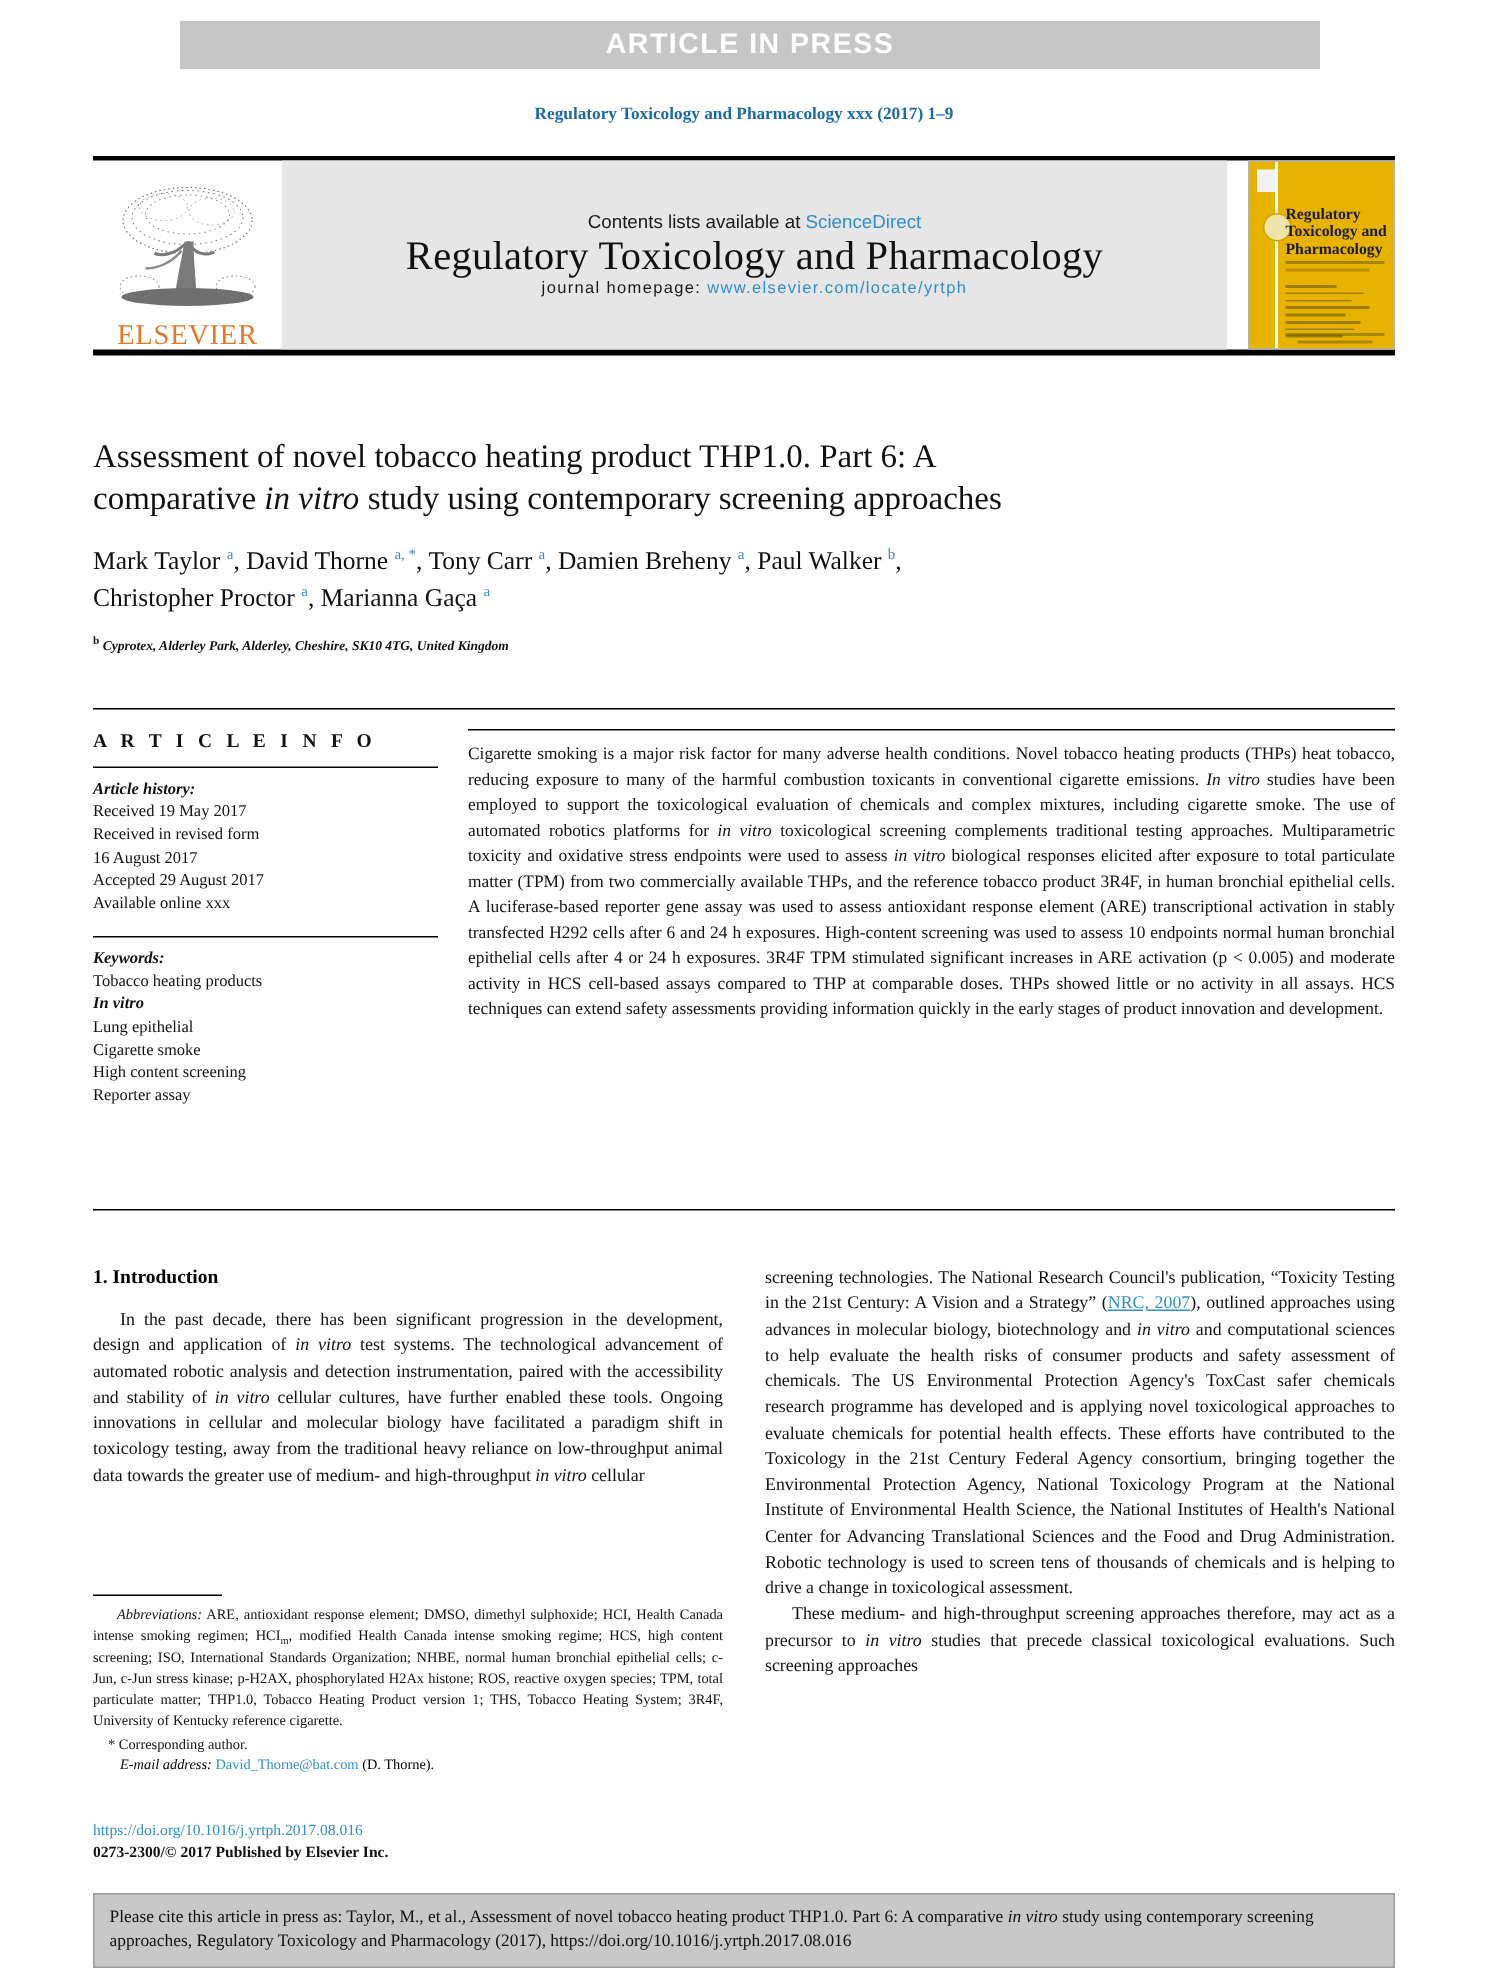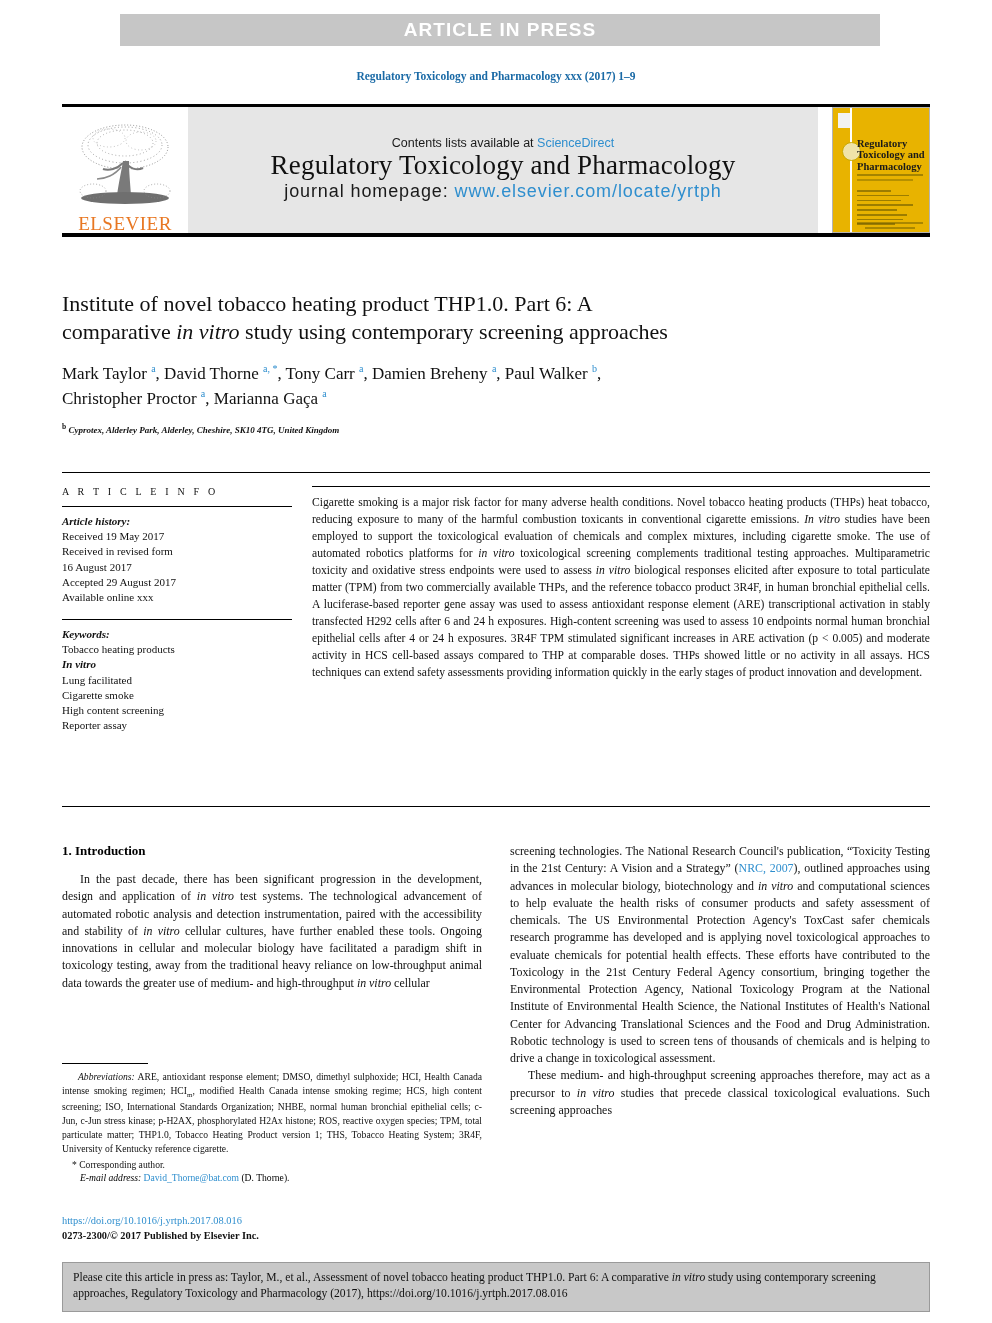--- a/index.html
+++ b/index.html
@@ -109,21 +109,21 @@
     color: #2e8ece;
   }
   .journal-title {
     font-family: "Liberation Serif", serif;
     font-size: 27px;
     color: #111;
     letter-spacing: 0.2px;
   }
   .homepage-line {
     font-family: "Liberation Sans", sans-serif;
-    font-size: 18px;
+    font-size: 11px;
     color: #1a1a1a;
     letter-spacing: 0.9px;
   }
   .homepage-line .url {
     color: #2e8ece;
   }
   .cover-thumb {
     width: 98px;
     flex: 0 0 98px;
     margin-left: 14px;
@@ -249,22 +249,22 @@
     top: 486px;
     width: 868px;
     display: flex;
     gap: 0px;
   }
   .col-info { width: 250px; flex: 0 0 250px; padding-right: 20px; box-sizing: border-box;}
   .col-abs  { flex: 1 1 auto; }
 
   .sect-head {
     font-family: "Liberation Serif", serif;
-    font-weight: normal;
-    font-size: 10px;
+    font-weight: bold;
+    font-size: 13px;
     letter-spacing: 3.2px;
     color: #111;
     margin-bottom: 9px;
   }
   .hr-thin { height: 1px; background: #000; margin-bottom: 7px; }
 
   .info-group { font-family: "Liberation Serif", serif; font-size: 11px; line-height: 1.38; color:#111;}
   .info-group .lbl { font-style: italic; font-weight: bold; }
   .info-group .it { font-style: italic; font-weight: bold;}
   .info-spacer { height: 14px; }
@@ -305,21 +305,21 @@
     font-family: "Liberation Serif", serif;
     font-size: 11.9px;
     line-height: 1.45;
     text-align: justify;
     color: #111;
     margin: 0;
     text-indent: 18px;
   }
   .para.noindent { text-indent: 0; }
   .para em { font-style: italic; }
-  .ref-link { color: #2e8ece; }
+  .ref-link { color: #2e8ece; text-decoration: underline; }
 
   
   .footnotes {
     position: absolute;
     left: 62px;
     top: 1063px;
     width: 420px;
   }
   .fn-rule { width: 86px; height: 1px; background: #000; margin-bottom: 6px; }
   .fn-text {
@@ -439,21 +439,21 @@
       <div class="cover-bottom"></div>
       <div class="cover-bottom2"></div>
     </div>
 
   </div>
   <div class="rule-thick-bot"></div>
 </div>
 
 <div class="title-block">
   <h1 class="paper-title">
-    <span>Institute of novel tobacco heating product THP1.0. Part 6: A</span><br>
+    <span>Assessment of novel tobacco heating product THP1.0. Part 6: A</span><br>
     <span>comparative </span><em>in vitro</em><span> study using contemporary screening approaches</span>
   </h1>
 
   <div class="authors">
     <span><span>Mark Taylor</span> <sup>a</sup></span>,
     <span><span>David Thorne</span> <sup>a, *</sup></span>,
     <span><span>Tony Carr</span> <sup>a</sup></span>,
     <span><span>Damien Breheny</span> <sup>a</sup></span>,
     <span><span>Paul Walker</span> <sup>b</sup></span>,<br>
     <span><span>Christopher Proctor</span> <sup>a</sup></span>,
@@ -479,21 +479,21 @@
       <div>16 August 2017</div>
       <div>Accepted 29 August 2017</div>
       <div>Available online xxx</div>
     </div>
     <div class="info-spacer"></div>
     <div class="hr-thin"></div>
     <div class="info-group">
       <div class="lbl">Keywords:</div>
       <div>Tobacco heating products</div>
       <div class="it">In vitro</div>
-      <div>Lung facilitated</div>
+      <div>Lung epithelial</div>
       <div>Cigarette smoke</div>
       <div>High content screening</div>
       <div>Reporter assay</div>
     </div>
   </div>
 
   <div class="col-abs">
     <div class="hr-thin"></div>
     <div class="abstract-text" id="abstract-body"><span>Cigarette smoking is a major risk factor for many adverse health conditions. Novel tobacco heating products (THPs) heat tobacco, reducing exposure to many of the harmful combustion toxicants in conventional cigarette emissions. </span><em>In vitro</em><span> studies have been employed to support the toxicological evaluation of chemicals and complex mixtures, including cigarette smoke. The use of automated robotics platforms for </span><em>in vitro</em><span> toxicological screening complements traditional testing approaches. Multiparametric toxicity and oxidative stress endpoints were used to assess </span><em>in vitro</em><span> biological responses elicited after exposure to total particulate matter (TPM) from two commercially available THPs, and the reference tobacco product 3R4F, in human bronchial epithelial cells. A luciferase-based reporter gene assay was used to assess antioxidant response element (ARE) transcriptional activation in stably transfected H292 cells after 6 and 24 h exposures. High-content screening was used to assess 10 endpoints normal human bronchial epithelial cells after 4 or 24 h exposures. 3R4F TPM stimulated significant increases in ARE activation (p &lt; 0.005) and moderate activity in HCS cell-based assays compared to THP at comparable doses. THPs showed little or no activity in all assays. HCS techniques can extend safety assessments providing information quickly in the early stages of product innovation and development.</span></div>
   </div>

